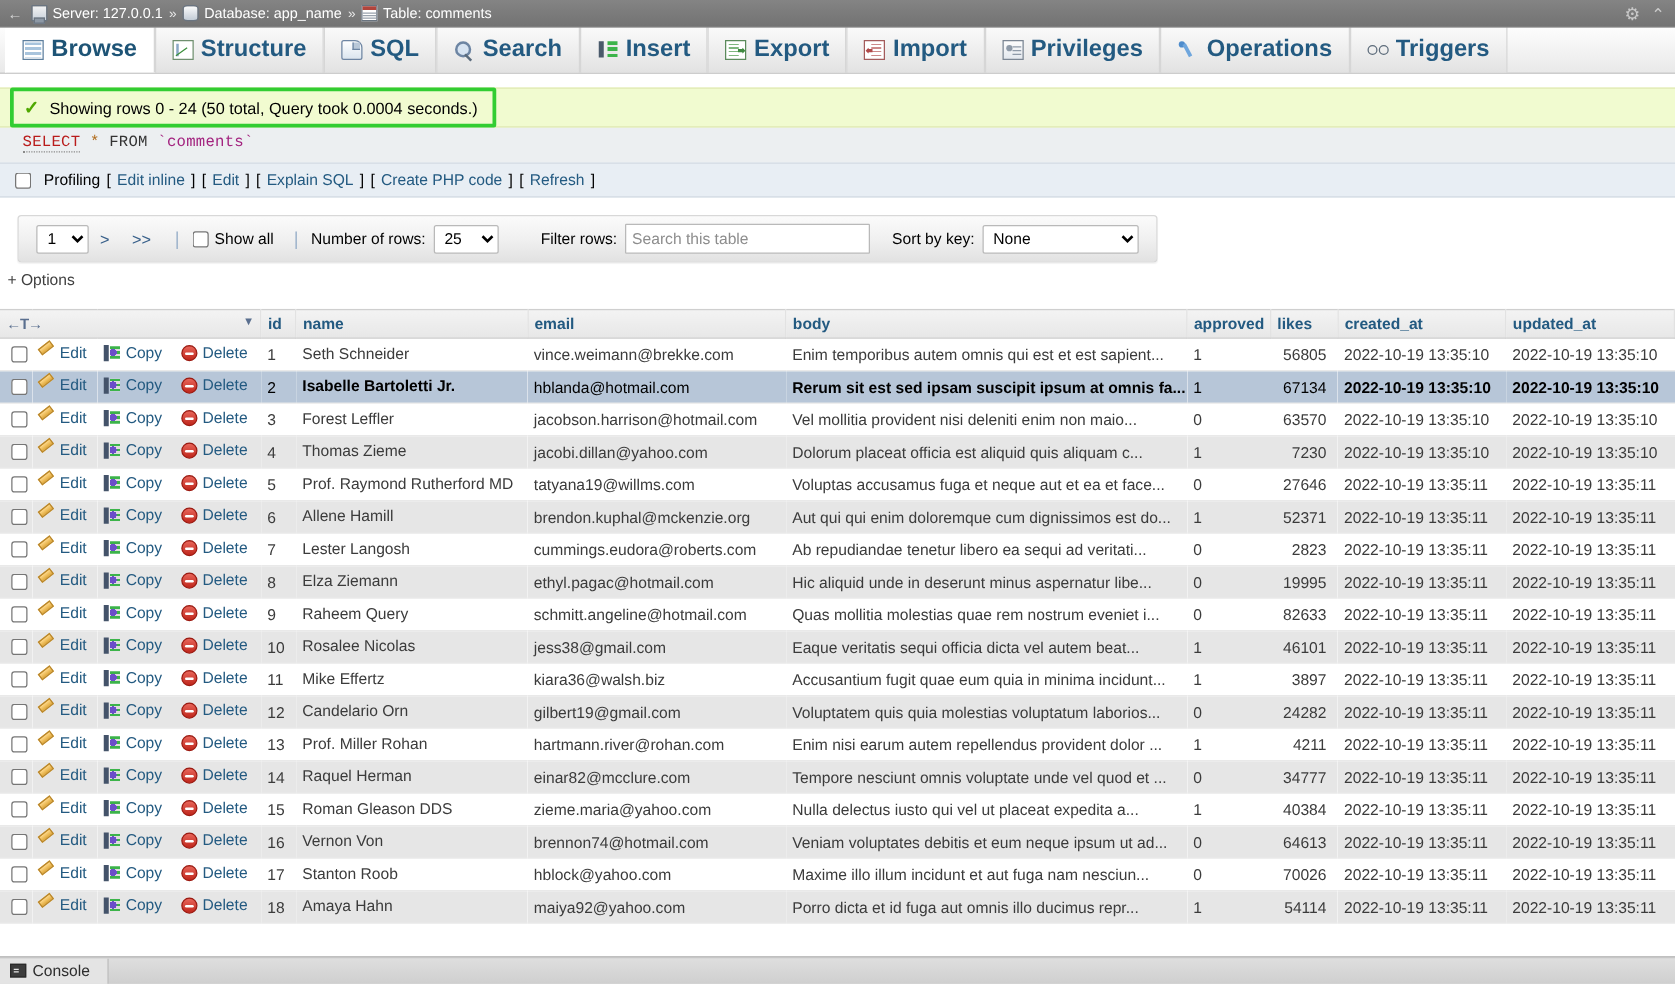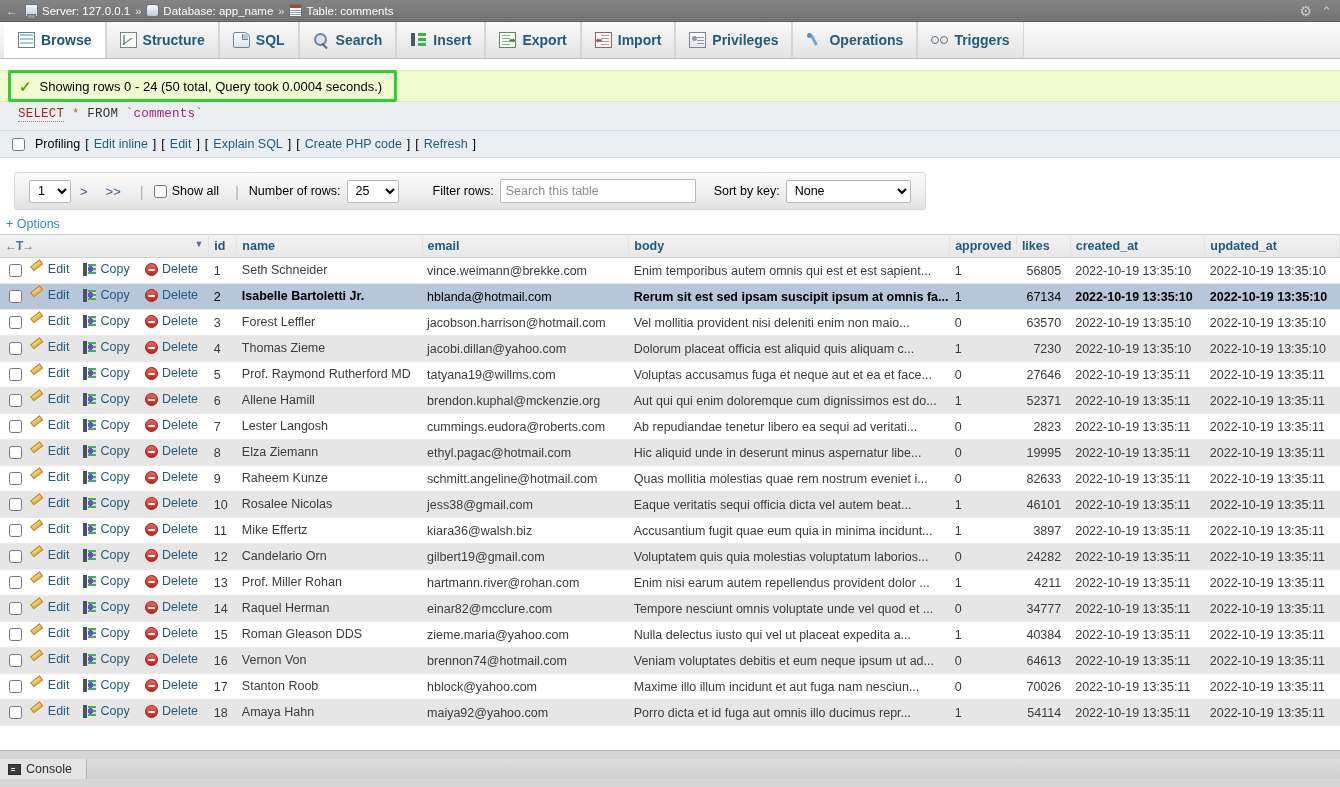--- a/index.html
+++ b/index.html
@@ -44,21 +44,21 @@
     background: linear-gradient(to bottom, #fdfdfd 0%, #f2f2f2 55%, #e9e9e9 100%);
     border-bottom: 1px solid #bdbdbd;
     display: flex;
     align-items: flex-end;
     padding-left: 4px;
   }
   .tab {
     height: 36px;
     display: flex; align-items: center; gap: 6px;
     padding: 0 13px;
-    font-size: 14px;
+    font-size: 19px;
     font-weight: bold;
     color: #235a81;
     border-left: 1px solid #d6d6d6;
     border-right: 1px solid #d6d6d6;
     background: linear-gradient(to bottom,#fafafa 0%, #ececec 60%, #e2e2e2 100%);
     cursor: pointer;
     white-space: nowrap;
   }
   .tab:first-child { border-left: none; }
   .tab.active {
@@ -192,22 +192,22 @@
     width: 196px; height: 24px;
     border: 1px solid #b9b9b9;
     padding: 2px 5px;
     font-size: 12.5px;
     font-family: "Liberation Sans", sans-serif;
     border-radius: 1px;
   }
   #filter-input::placeholder { color: #8d8d8d; }
 
   .options-link {
-    margin: 7px 0 3px 6px;
-    color: #3b82f6; font-size: 12.5px; text-decoration: none; display: inline-block;
+    margin: 7px 0 16px 6px;
+    color: #404040; font-size: 12.5px; text-decoration: none; display: inline-block;
   }
 
   
   table.results {
     width: 1340px;
     border-collapse: collapse;
     font-size: 12.5px;
     table-layout: fixed;
   }
   table.results th {
@@ -262,21 +262,21 @@
   .ic-delete:after{content:"";position:absolute;left:2px;right:2px;top:5px;height:2px;background:#fff;border-radius:1px;}
 
   .th-sort-arrows { color: #5a6f8f; font-size: 12px; letter-spacing: -1px; }
   .th-caret { float: right; color: #5a6f8f; font-size: 9px; }
 
   
   #console-bar {
     position: absolute;
     left: 0; bottom: 0;
     width: 1340px;
-    height: 37px;
+    height: 22px;
     background: #d6d6d6;
     border-top: 1px solid #b5b5b5;
     display: flex;
     align-items: center;
     z-index: 20;
   }
   #console-tab {
     display: inline-flex; align-items: center; gap: 5px;
     background: #e4e4e4;
     border-right: 1px solid #b5b5b5;
@@ -638,21 +638,21 @@
               </a></td>
             <td><a href="#" class="act">
                 <span class="ic-copy"></span>
                 <span>Copy</span>
               </a></td>
             <td><a href="#" class="act">
                 <span class="ic-delete"></span>
                 <span>Delete</span>
               </a></td>
             <td class="c-id">9</td>
-            <td class="c-name" style="white-space:normal;line-height:1.25;">Raheem Kunze</td>
+            <td class="c-name" style="white-space:normal;line-height:1.25;">Raheem Query</td>
             <td class="c-email">schmitt.angeline@hotmail.com</td>
             <td class="c-body">Quas mollitia molestias quae rem nostrum eveniet i...</td>
             <td class="c-appr">0</td>
             <td class="c-likes" style="text-align:right;padding-right:9px;">82633</td>
             <td class="c-created">2022-10-19 13:35:11</td>
             <td class="c-updated">2022-10-19 13:35:11</td>
           </tr>
           <tr class="even">
             <td><input type="checkbox" style=""></td>
             <td><a href="#" class="act">

